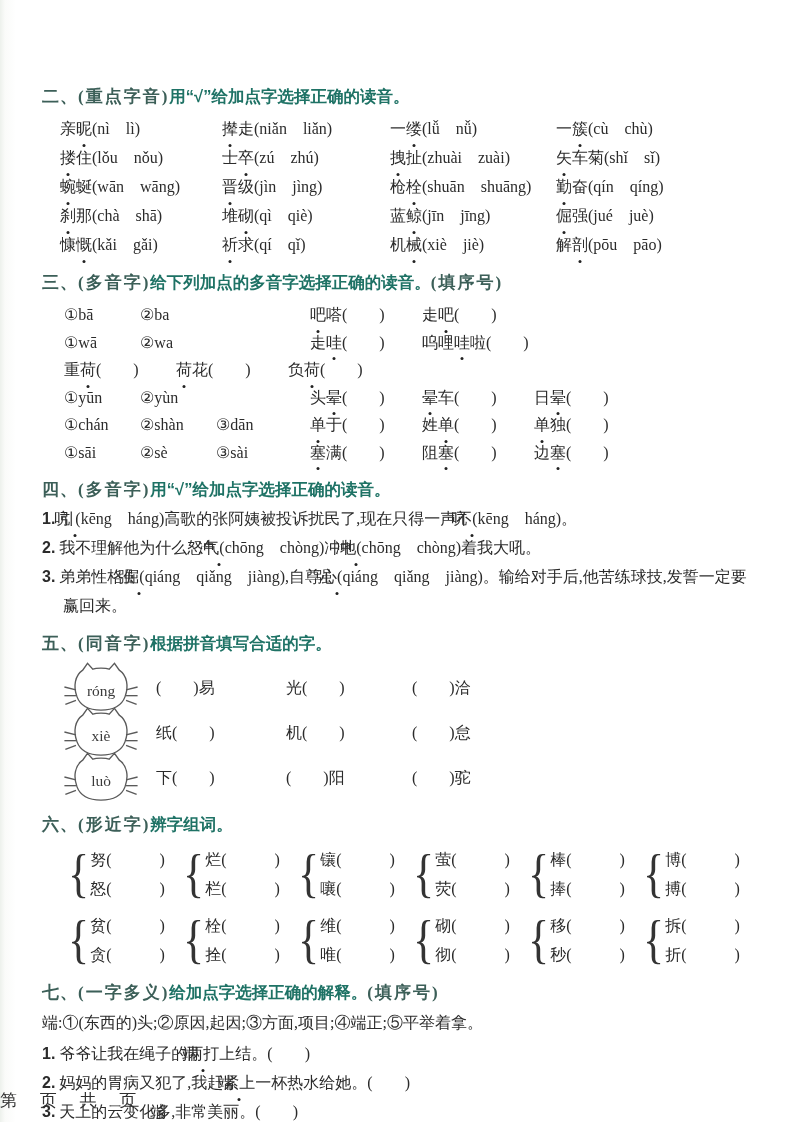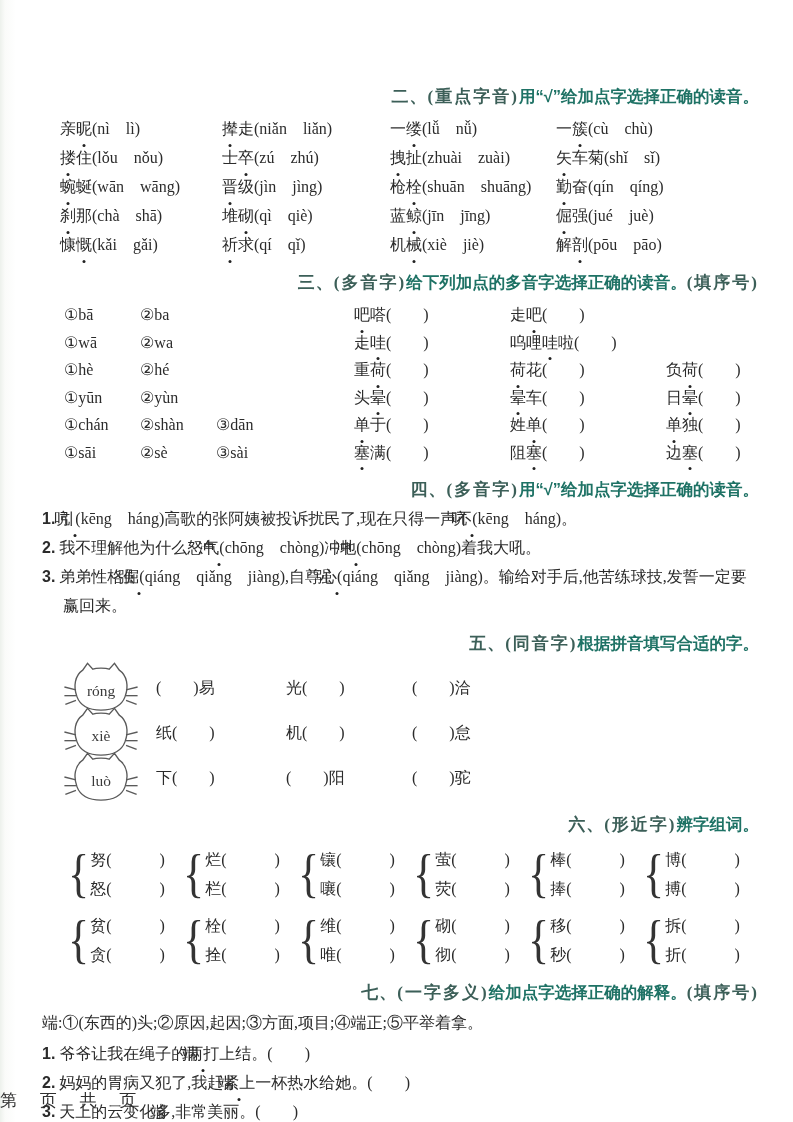--- a/index.html
+++ b/index.html
@@ -10,42 +10,42 @@
     color:#2b2b2b;
     -webkit-font-smoothing:antialiased;
   }
   .page{
     position:relative;width:793px;height:1122px;overflow:hidden;
     background:linear-gradient(90deg,#edf1ec 0,#fafbf9 5px,#ffffff 16px);
     box-sizing:border-box;
     padding-top:84px;
   }
   .sec{margin:0 34px 11px 42px;}
-  .sec-head{font-size:17px;line-height:24px;white-space:nowrap;text-align:right;}
+  .sec-head{font-size:17px;line-height:24px;white-space:nowrap;}
   .sec-prefix{color:#3c5f58;font-weight:700;letter-spacing:1px;}
   .sec-tag{color:#3c5f58;font-weight:600;letter-spacing:2px;}
   .sec-title{color:#1e7265;font-weight:700;font-family:"Liberation Sans",sans-serif;font-size:16.5px;}
   .sec-suffix{color:#3c5f58;font-weight:600;letter-spacing:2px;}
 
   
   .dotc{position:relative;display:inline-block;}
   .dotc::after{
     content:"";position:absolute;left:50%;bottom:-4px;width:3px;height:3px;
     border-radius:50%;background:#222;transform:translateX(-50%);
   }
 
   
   .grid4{
     display:grid;grid-template-columns:162px 168px 166px auto;
     margin:5px 0 0 18px;font-size:16px;line-height:29px;
   }
 
   
   .m-body{margin:6px 0 0 22px;font-size:16px;}
-  .m-row{display:flex;line-height:27.5px;gap:44px;}
+  .m-row{display:flex;line-height:27.5px;}
   .m-opts{flex:0 0 246px;}
   .m-opt{display:inline-block;min-width:76px;}
   .m-word{flex:0 0 112px;}
   .m-word:last-child{flex:1 1 auto;}
 
   
   .sents{margin-top:2px;}
   .sent{margin:0;padding-left:21px;text-indent:-21px;font-size:16px;line-height:29px;}
   .sent .num{font-weight:700;font-family:"Liberation Sans",sans-serif;margin-right:4px;}
 
@@ -114,21 +114,20 @@
             <span class="m-opts"><span class="m-opt">①bā</span><span class="m-opt">②ba</span></span>
             <span class="m-word"><span class="dotc">吧</span>嗒(　　)</span>
             <span class="m-word">走<span class="dotc">吧</span>(　　)</span>
           </div>
           <div class="m-row">
             <span class="m-opts"><span class="m-opt">①wā</span><span class="m-opt">②wa</span></span>
             <span class="m-word">走<span class="dotc">哇</span>(　　)</span>
             <span class="m-word">呜哩<span class="dotc">哇</span>啦(　　)</span>
           </div>
           <div class="m-row">
-            <span class="m-opts"><span class="m-opt">①hè</span><span class="m-opt">②hé</span></span>
             <span class="m-word">重<span class="dotc">荷</span>(　　)</span>
             <span class="m-word"><span class="dotc">荷</span>花(　　)</span>
             <span class="m-word">负<span class="dotc">荷</span>(　　)</span>
           </div>
           <div class="m-row">
             <span class="m-opts"><span class="m-opt">①yūn</span><span class="m-opt">②yùn</span></span>
             <span class="m-word">头<span class="dotc">晕</span>(　　)</span>
             <span class="m-word"><span class="dotc">晕</span>车(　　)</span>
             <span class="m-word">日<span class="dotc">晕</span>(　　)</span>
           </div>

